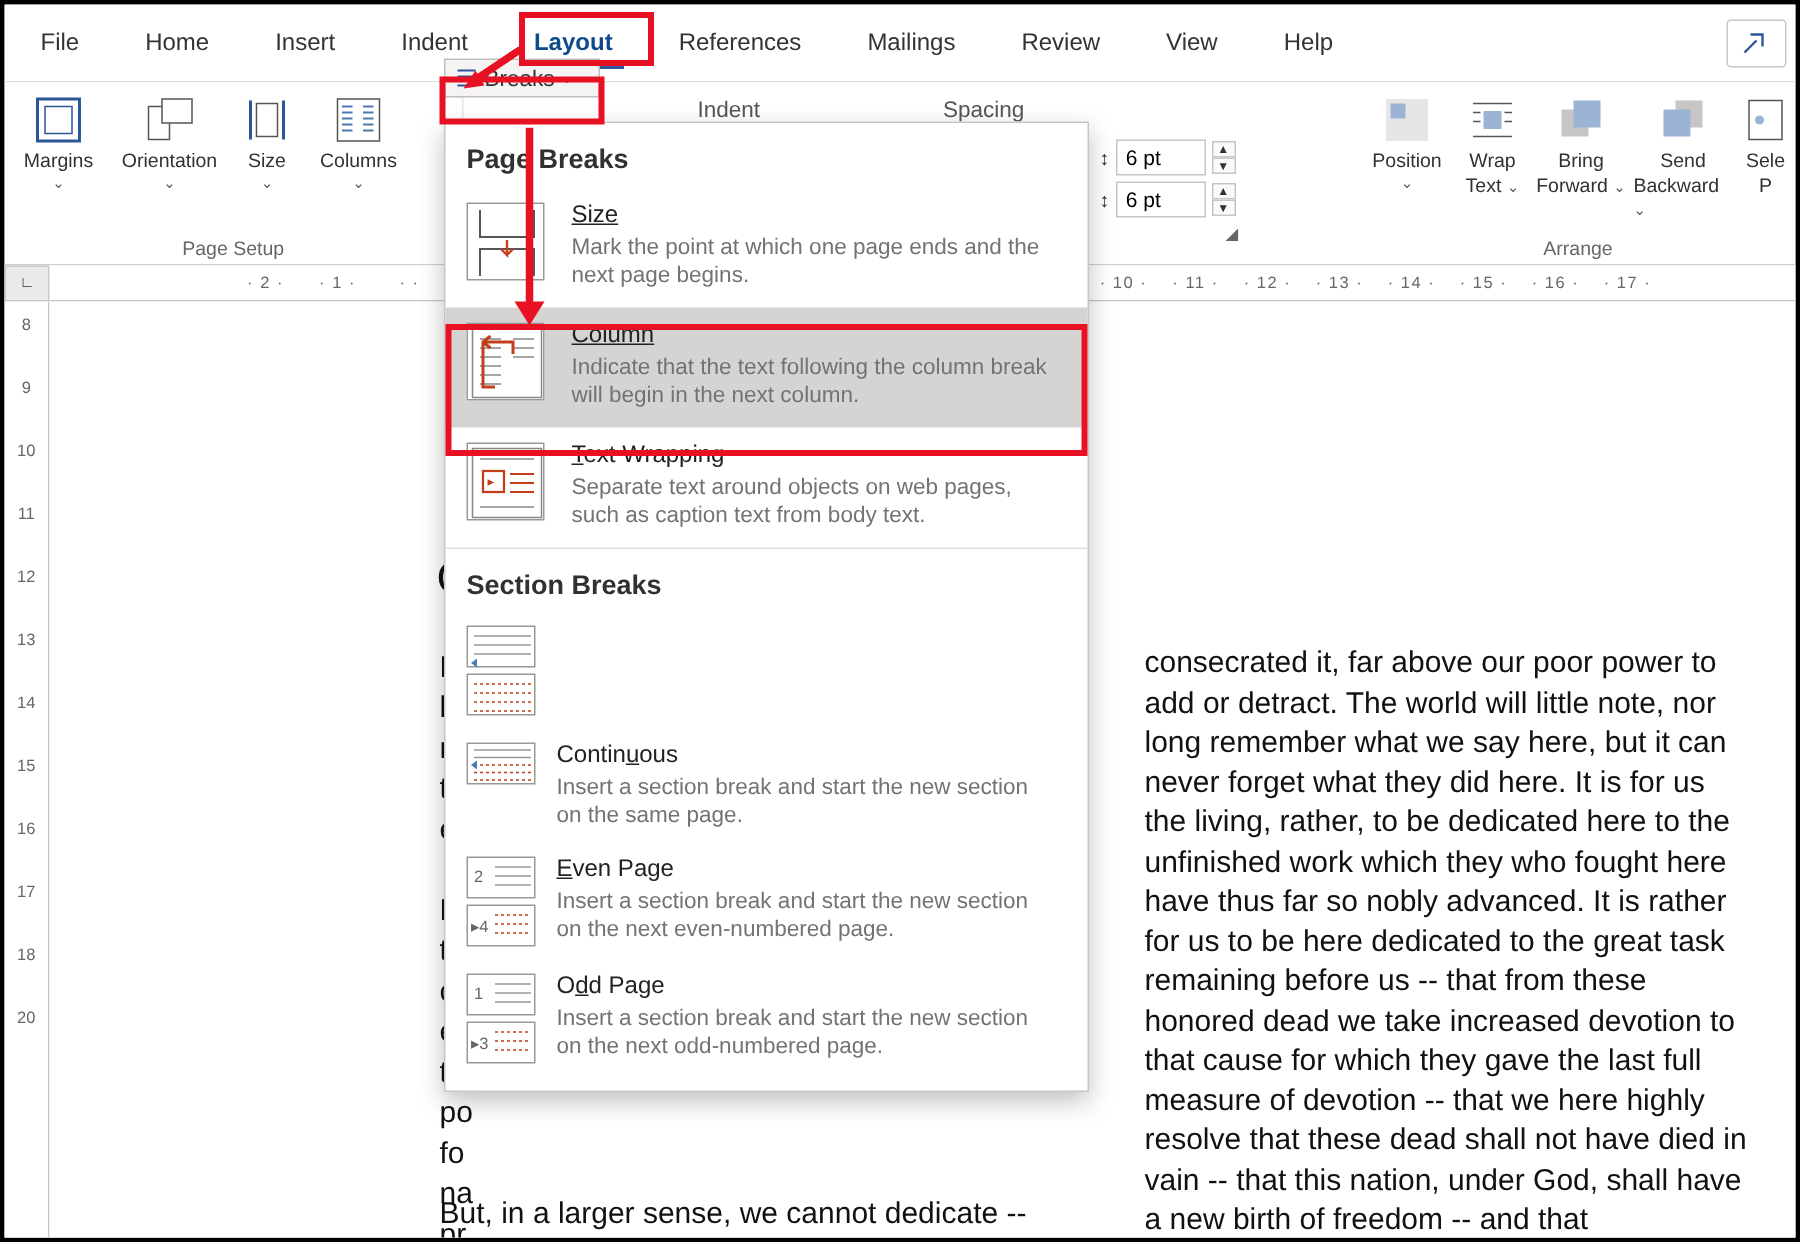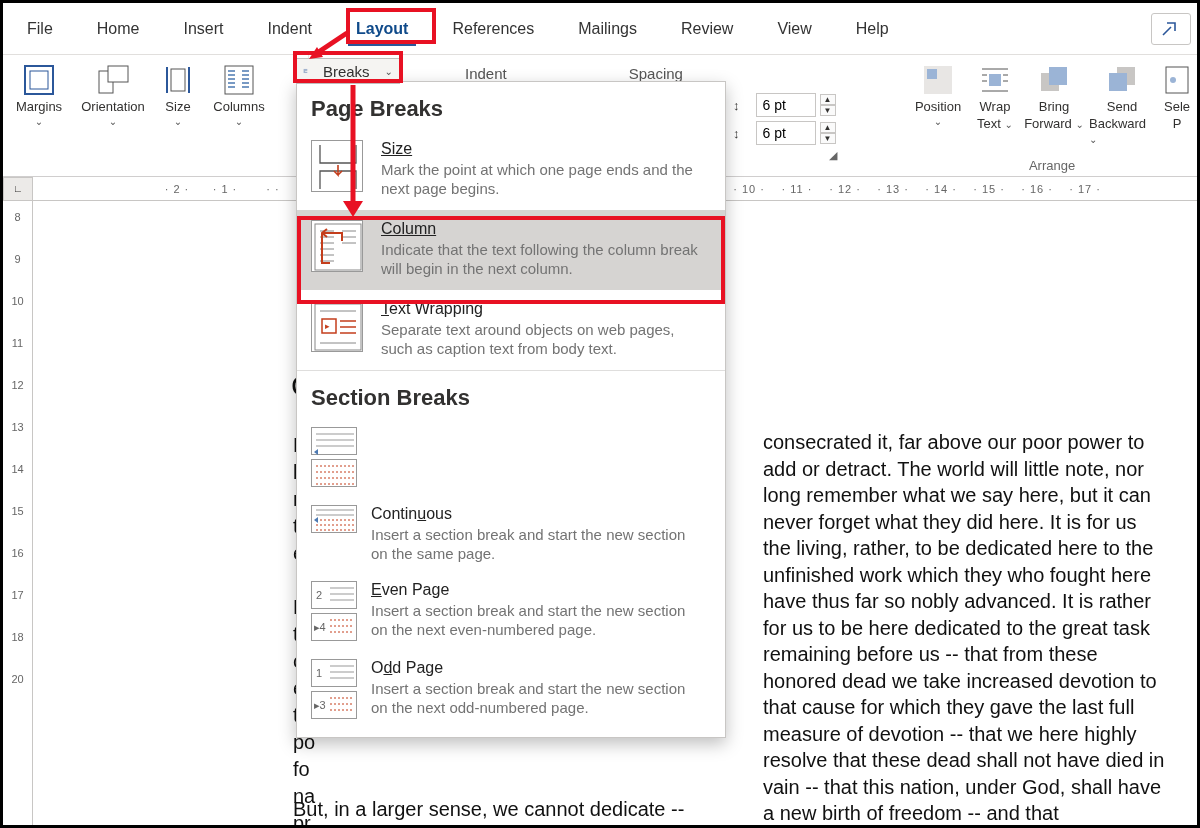--- a/index.html
+++ b/index.html
@@ -70,21 +70,20 @@
   }
   .big-btn .ic { width:34px; height:34px; }
   .sm-caret { font-size:10px; color:#555; }
   .spin {
     display:flex; flex-direction:column; gap:4px; padding:4px 6px;
   }
   .spinrow { display:flex; align-items:center; gap:4px;}
   .spin input {
     width:60px; height:24px; font-size:14px; padding:0 6px;
     border:1px solid #c8c6c4;
-    margin-left:12px;
   }
   .spinbtns { display:flex; flex-direction:column; }
   .spinbtn { width:16px; height:11px; border:1px solid #c8c6c4; font-size:8px; text-align:center; line-height:9px; background:#fafafa;}
   .section-hdr {
     font-size:15px; color:#555; padding:6px 2px 2px;
   }
   .launcher { font-size:11px; color:#666; text-align:right; padding-right:4px;}
   
   .workspace { position:relative; height:662px; background:#f3f2f1;}
   .hruler {
@@ -130,21 +129,21 @@
     position:absolute;
     left:293px; top:78px;
     width:430px;
     background:#fff;
     border:1px solid #c8c6c4;
     box-shadow:0 6px 16px rgba(0,0,0,.25);
     z-index:50;
     padding-bottom:8px;
   }
   .dd-header {
-    font-weight:700; font-size:22px; padding:14px 14px 8px;
+    font-weight:700; font-size:18px; padding:14px 14px 8px;
   }
   .dd-item {
     display:flex; gap:18px; padding:10px 14px 12px;
     cursor:pointer;
   }
   .dd-item:hover, .dd-item.highlight { background:#d6d4d2;}
   .dd-icon {
     width:52px; height:52px; flex-shrink:0;
     border:1px solid #999; background:#fff; position:relative;
   }
@@ -167,24 +166,24 @@
   }
   
   svg { display:block; }
   
   .sb-item { display:flex; gap:14px; padding:8px 14px 10px;}
   .sb-icon { width:46px; height:28px; border:1px solid #999; background:#fff; position:relative; flex-shrink:0;}
   .sb-pair { display:flex; flex-direction:column; gap:4px;}
   .sb-item .dd-text .d { max-width:320px;}
   .sb-num { position:absolute; font-size:11px; color:#666;}
   .breaks-btn {
-    position:absolute; left:293px; top:55px;
+    position:absolute; left:293px; top:36px;
     width:104px; height:26px;
     background:#f5f4f2; border:1px solid #bfbebd;
-    display:flex; align-items:center; gap:15px;
+    display:flex; align-items:center; gap:4px;
     padding:0 6px; font-size:15px;
     z-index:55;
   }
   .breaks-btn .cic { width:16px; height:14px;}
 </style>
 </head>
 <body>
 
 <div class="tabs">
   <div class="tab">File</div>
@@ -233,20 +232,21 @@
       </div>
       <div class="big-btn" style="width:64px">
         <svg class="ic" viewBox="0 0 34 34">
             <rect x="3" y="3" width="28" height="28" fill="#fff" stroke="#555"></rect>
             <path d="M6 8h7M6 12h7M6 16h7M6 20h7M6 24h7 M20 8h7M20 12h7M20 16h7M20 20h7M20 24h7" stroke="#4c79b1" stroke-width="1.4"></path>
           </svg>
         <span>Columns</span>
           <span class="sm-caret">⌄</span>
       </div>
     </div>
+    <div class="group-label">Page Setup</div>
   </div>
 
   <div style="width:150px"></div>
 
   <div class="group" style="border:none; padding:4px 4px 0">
     <div class="section-hdr">Indent</div>
   </div>
   <div class="group" style="border:none; padding:4px 4px 0; margin-left:110px">
     <div class="section-hdr">Spacing</div>
   </div>

